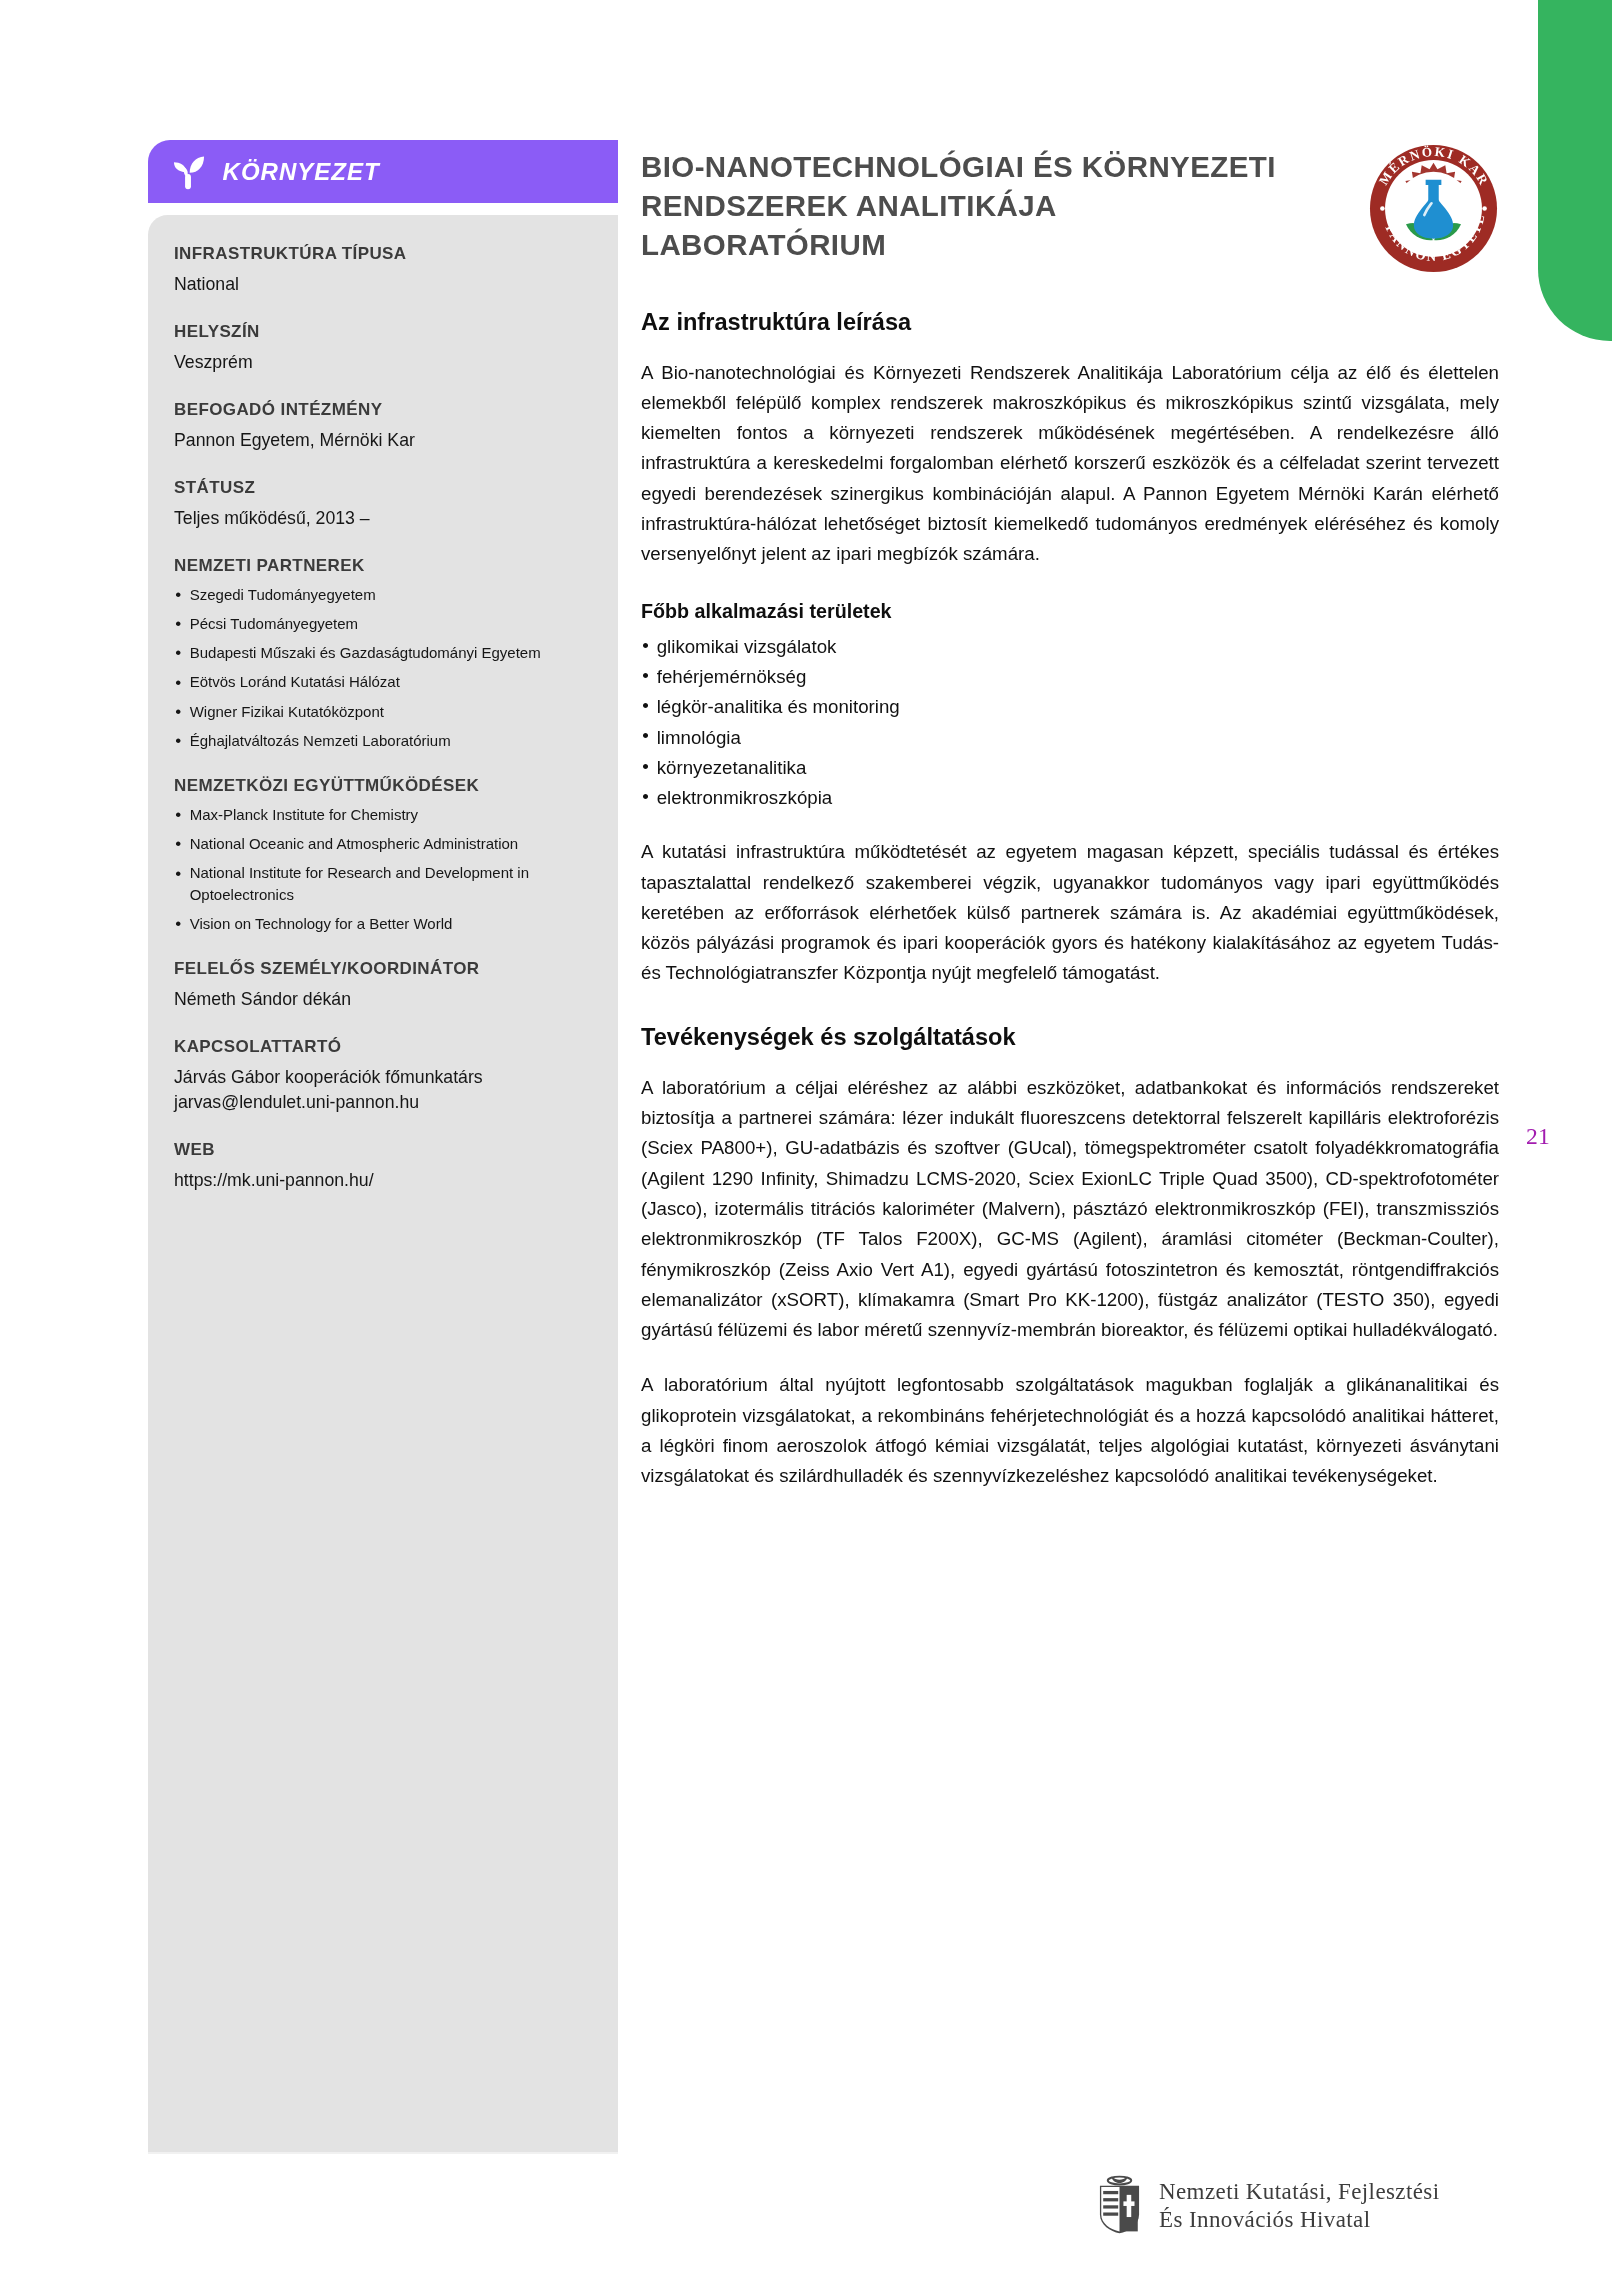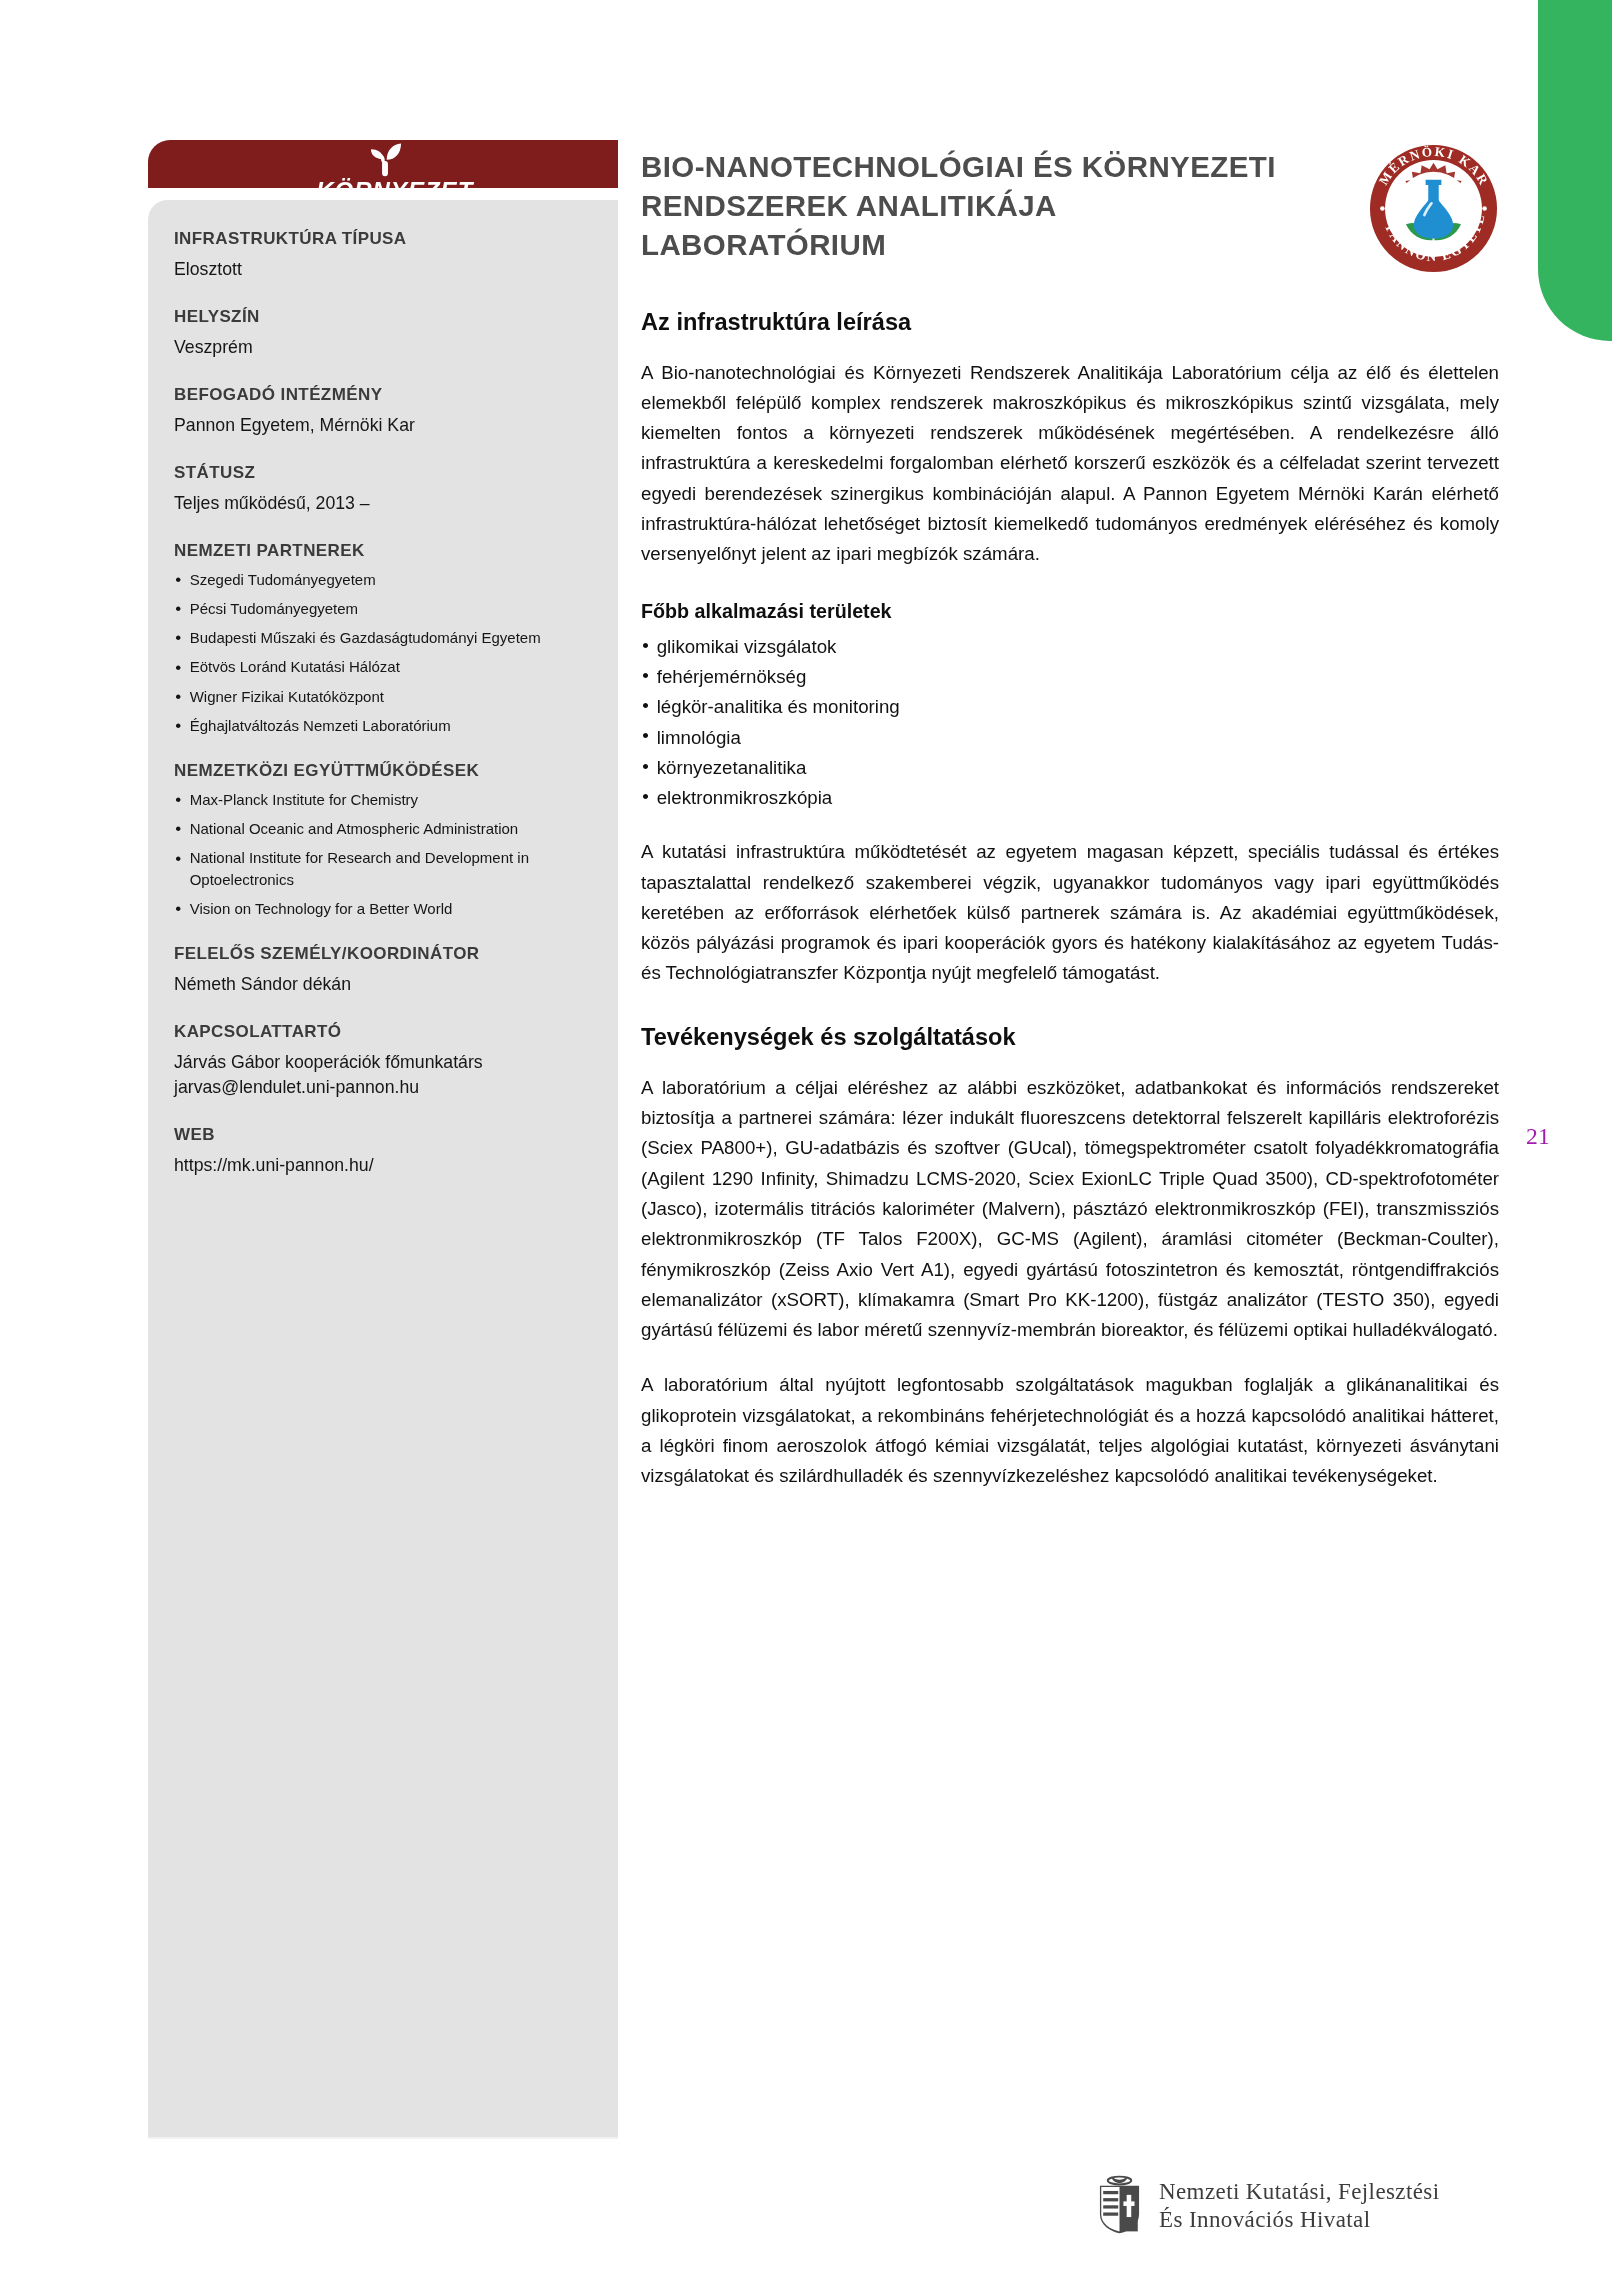--- a/index.html
+++ b/index.html
@@ -40,28 +40,27 @@
   }
 
   
   .sidebar {
     position: absolute;
     left: 148px;
     top: 140px;
     width: 470px;
   }
   .category-tab {
-    background: #7f1d1d;
+    background: #8b5cf6;
     border-top-left-radius: 22px;
-    height: 48px;
+    height: 63px;
     display: flex;
     align-items: center;
     padding-left: 23.6px;
     box-sizing: border-box;
-    flex-direction: column;
   }
   .sprout-icon {
     width: 34px;
     height: 37px;
     flex: 0 0 auto;
     margin-right: 17px;
   }
   .category-label {
     color: #ffffff;
     font-size: 24px;
@@ -205,21 +204,21 @@
         <rect x="20" y="32" width="9" height="23" rx="4.5" fill="#ffffff"></rect>
       </svg>
     </span>
     <span class="category-label">KÖRNYEZET</span>
   </div>
 
   <div class="sidebar-panel">
 
     <div class="field">
       <div class="field-label">INFRASTRUKTÚRA TÍPUSA</div>
-      <div class="field-value">Elosztott</div>
+      <div class="field-value">National</div>
     </div>
 
     <div class="field">
       <div class="field-label">HELYSZÍN</div>
       <div class="field-value">Veszprém</div>
     </div>
 
     <div class="field">
       <div class="field-label">BEFOGADÓ INTÉZMÉNY</div>
       <div class="field-value">Pannon Egyetem, Mérnöki Kar</div>

